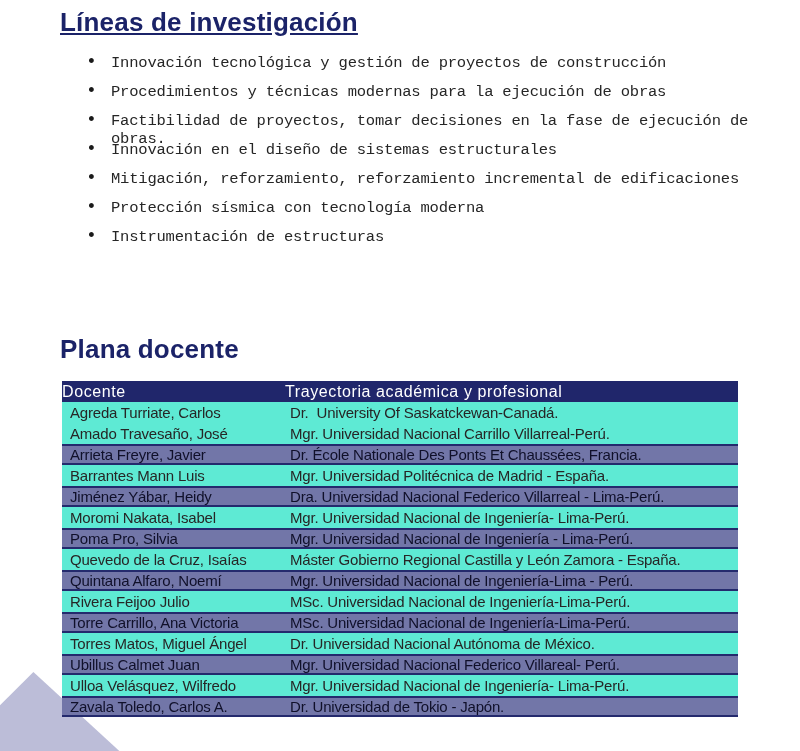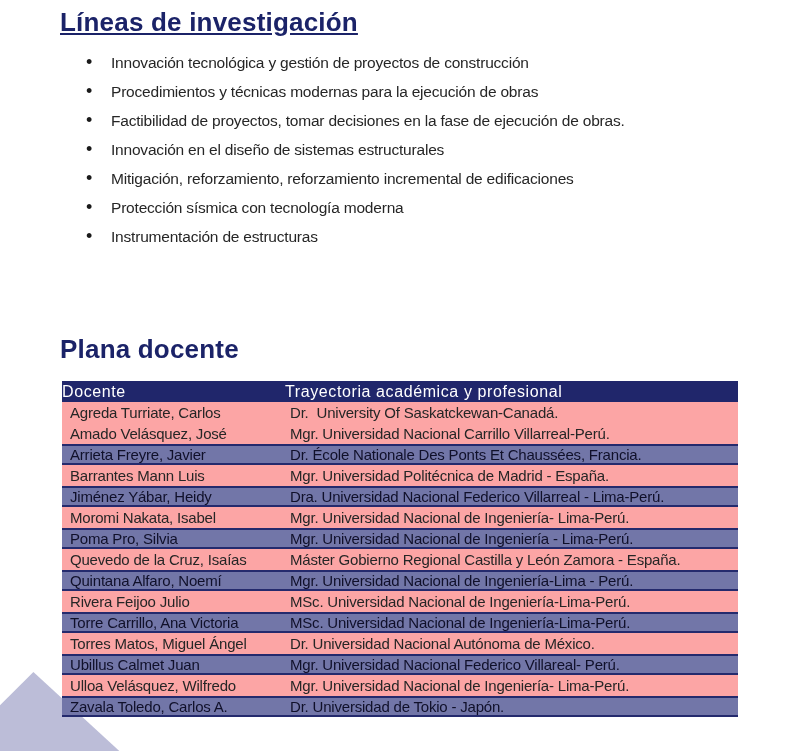--- a/index.html
+++ b/index.html
@@ -40,20 +40,21 @@
     z-index:2;
   }
   .title-research{top:7px;text-decoration:underline;}
   .title-faculty{top:334px;}
   .research-list{
     position:absolute;
     top:54px;
     left:86px;
     list-style:none;
     z-index:2;
+    font-family:Liberation Mono, monospace;
   }
   .research-list li{
     position:relative;
     height:29px;
     padding-left:25px;
     font-size:15.5px;
     letter-spacing:-0.2px;
     color:var(--body-text);
     line-height:18px;
   }
@@ -86,21 +87,21 @@
     text-align:left;
     vertical-align:middle;
   }
   .faculty-table td{
     height:21px;
     font-size:15px;
     letter-spacing:-0.2px;
     line-height:17px;
     vertical-align:middle;
     color:var(--body-text);
-    background:#fca5a5;
+    background:#5eead4;
     white-space:pre-wrap;
     overflow:hidden;
   }
   .faculty-table td.col-docente{padding-left:8px;}
   .faculty-table td.col-trayectoria{padding-left:5px;margin-top:28px;}
   .faculty-table tr.alt td{
     background:var(--row-alt-bg);
     color:var(--alt-text);
     border-top:2px solid var(--row-border);
     border-bottom:2px solid var(--row-border);
@@ -135,21 +136,21 @@
       <th>Docente</th>
       <th>Trayectoria académica y profesional</th>
     </tr>
   </thead>
   <tbody id="faculty-tbody">
       <tr>
         <td class="col-docente">Agreda Turriate, Carlos</td>
         <td class="col-trayectoria">Dr.  University Of Saskatckewan-Canadá.</td>
       </tr>
       <tr>
-        <td class="col-docente">Amado Velásquez, José</td>
+        <td class="col-docente">Amado Travesaño, José</td>
         <td class="col-trayectoria">Mgr. Universidad Nacional Carrillo Villarreal-Perú.</td>
       </tr>
       <tr class="alt">
         <td class="col-docente">Arrieta Freyre, Javier</td>
         <td class="col-trayectoria">Dr. École Nationale Des Ponts Et Chaussées, Francia.</td>
       </tr>
       <tr>
         <td class="col-docente">Barrantes Mann Luis</td>
         <td class="col-trayectoria">Mgr. Universidad Politécnica de Madrid - España.</td>
       </tr>

